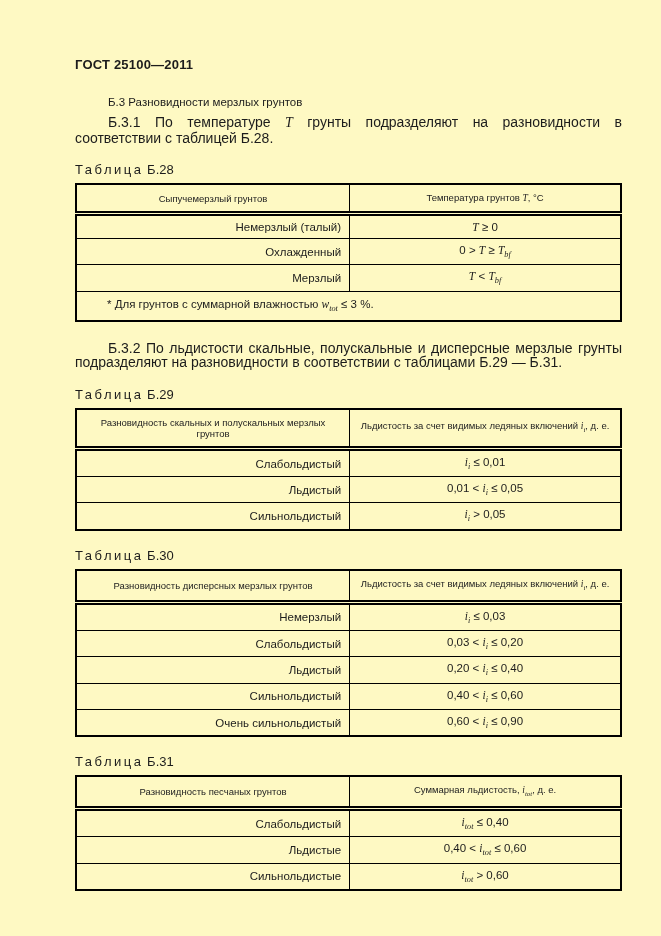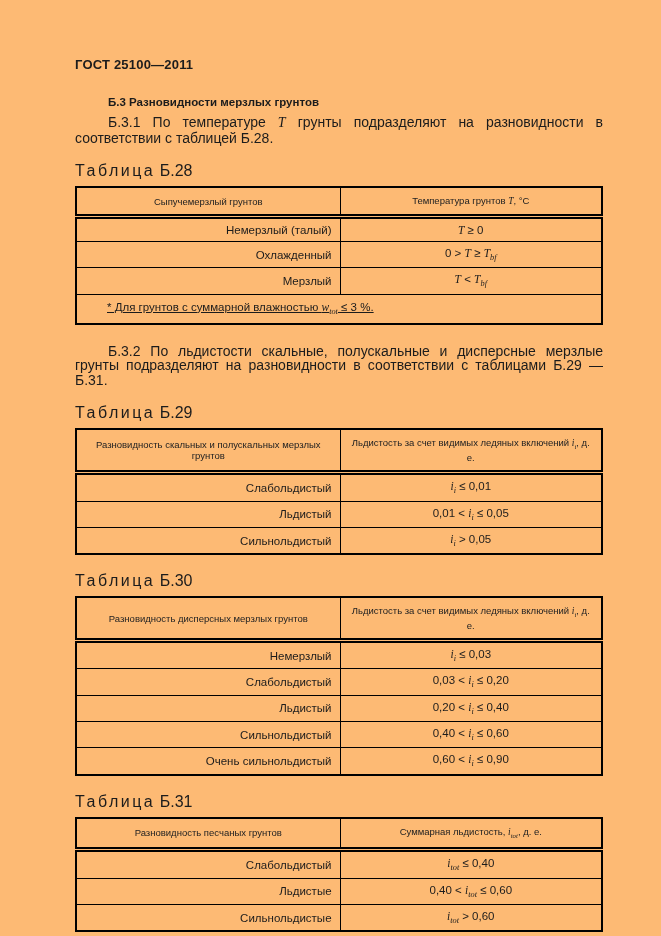--- a/index.html
+++ b/index.html
@@ -1,30 +1,30 @@
 <!DOCTYPE html>
 <html lang="ru"><head>
 <meta charset="utf-8">
 <style>
   html,body{margin:0;padding:0;background:#ffffff;}
   .page{
     position:relative;
     width:661px;height:936px;
     box-sizing:border-box;
-    background:#fdba74;
+    background:#fef9c3;
     color:#1c1c1c;
     font-family:"Liberation Sans",sans-serif;
-    padding:57px 58px 0 75px;
+    padding:57px 39px 0 75px;
     overflow:hidden;
   }
   .doc-code{font-weight:bold;font-size:13px;letter-spacing:0.2px;}
-  .sec-heading{font-weight:bold;font-size:11.5px;margin:24px 0 0 0;text-indent:33px;}
+  .sec-heading{font-weight:normal;font-size:11.5px;margin:24px 0 0 0;text-indent:33px;}
   .para{font-size:14px;line-height:14.5px;margin:7px 0 0 0;text-indent:33px;text-align:justify;}
   .para.gap-lg{margin-top:19px;}
-  .table-label{font-size:16px;margin:17px 0 6px 0;}
+  .table-label{font-size:13px;margin:17px 0 6px 0;}
   .table-label .spaced{letter-spacing:2.5px;}
   table.gost{
     width:100%;
     border-collapse:collapse;
     table-layout:fixed;
     border:2px solid #000;
   }
   table.gost th, table.gost td{border:1.5px solid #000;}
   table.gost thead th{
     border-bottom:5px double #000;
@@ -36,21 +36,20 @@
     padding:7px 8px;
     line-height:11px;
   }
   table.gost td{font-size:11.5px;vertical-align:middle;}
   td.cell-name{text-align:right;padding:5px 8px 5px 9px;}
   td.cell-value{text-align:center;padding:5px 6px;}
   td.footnote-cell{
     text-align:left;
     font-size:11px;
     padding:6px 8px 7px 30px;
-    text-decoration:underline;
   }
   .col-variety{width:50.2%;}
   .col-criterion{width:49.8%;}
   .mvar{
     font-family:"Liberation Serif",serif;
     font-style:italic;
   }
   sub.mvar{font-size:0.72em;}
   .table-block{margin:0;}
 </style>

